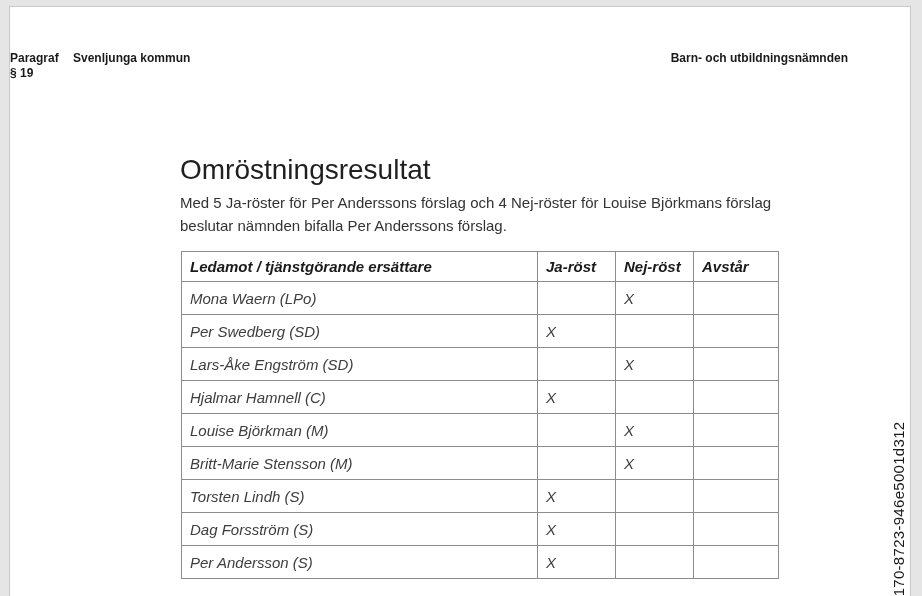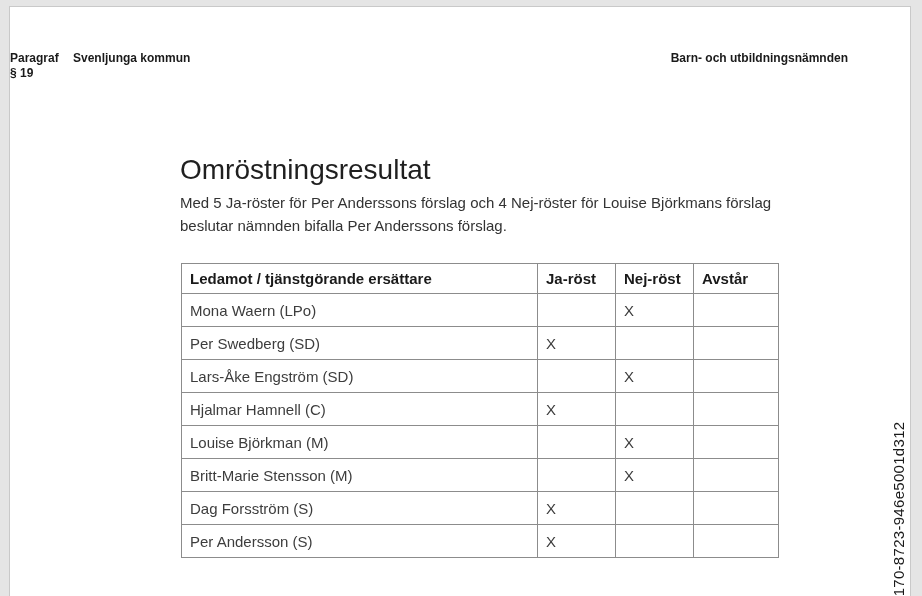--- a/index.html
+++ b/index.html
@@ -55,25 +55,26 @@
     width: 605px;
     font-size: 15px;
     line-height: 22.5px;
     color: #333333;
   }
 
   
   table.vote-table {
     position: absolute;
     left: 171px;
-    top: 256px;
+    top: 244px;
     border-collapse: collapse;
     table-layout: fixed;
     width: 563px;
     font-size: 15px;
+    font-style: italic;
   }
   .vote-table th, .vote-table td {
     border: 1px solid #8c8c8c;
     text-align: left;
     vertical-align: middle;
     padding: 0 0 0 8px;
     overflow: hidden;
     white-space: nowrap;
   }
   .vote-table th {
@@ -165,20 +166,26 @@
           <td>X</td>
           <td></td>
         </tr>
         <tr>
           <td>Britt-Marie Stensson (M)</td>
           <td></td>
           <td>X</td>
           <td></td>
         </tr>
         <tr>
+          <td>Torsten Lindh (S)</td>
+          <td>X</td>
+          <td></td>
+          <td></td>
+        </tr>
+        <tr>
           <td>Dag Forsström (S)</td>
           <td>X</td>
           <td></td>
           <td></td>
         </tr>
         <tr>
           <td>Per Andersson (S)</td>
           <td>X</td>
           <td></td>
           <td></td>

